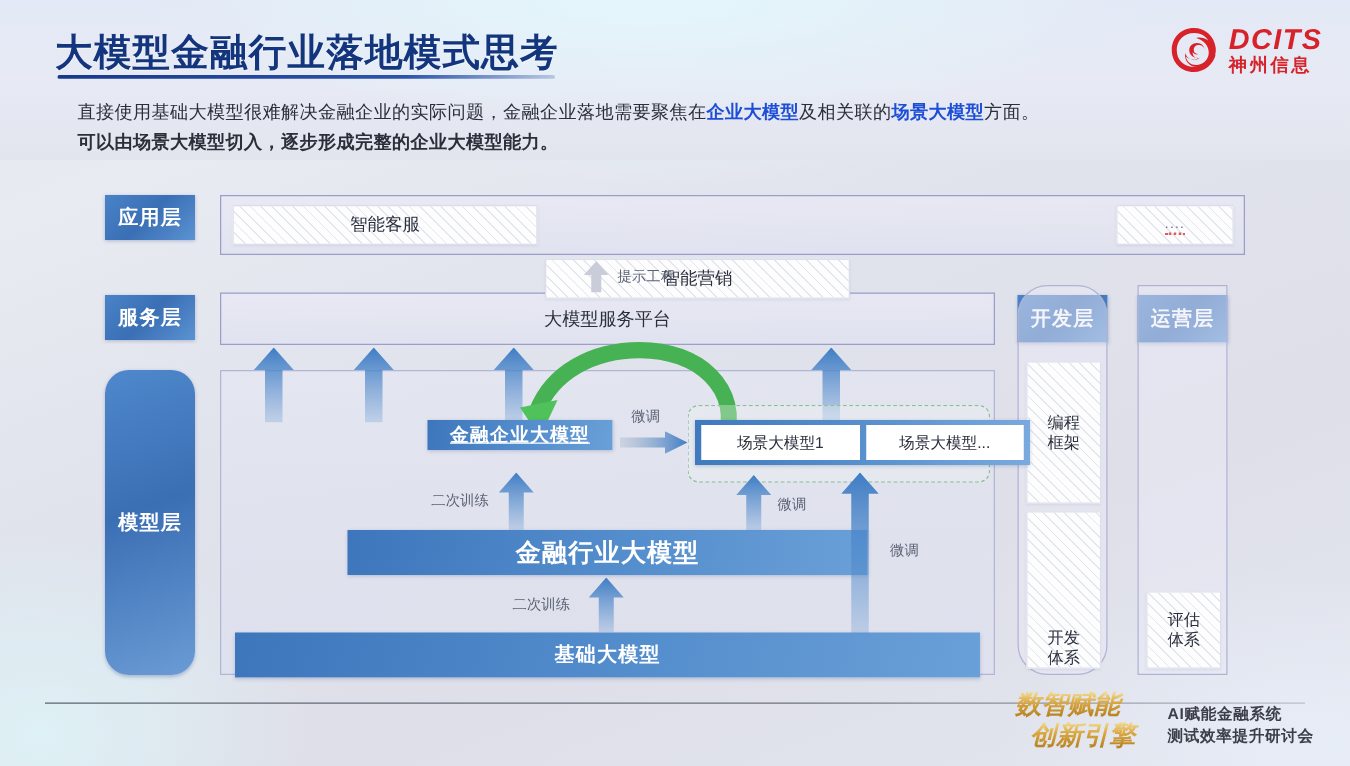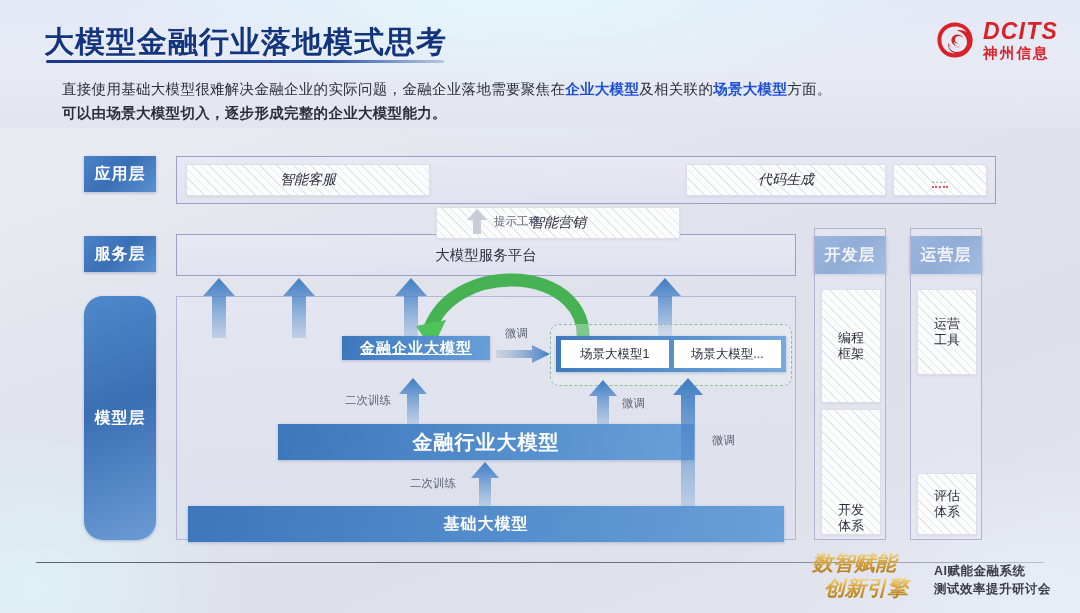--- a/index.html
+++ b/index.html
@@ -79,35 +79,35 @@
     position: absolute;
     border: 1px solid #9a9ec9;
     background: linear-gradient(180deg, rgba(232,233,244,0.85) 0%, rgba(224,226,240,0.8) 100%);
   }
   #panel-app     { left: 176px; top: 28px;  width: 820px; height: 48px; }
   #panel-service { left: 176px; top: 106px; width: 620px; height: 42px;
                    display:flex; align-items:center; justify-content:center; }
   #panel-model   { left: 176px; top: 168px; width: 620px; height: 244px; border-color:#b2b6d6;
                    background: linear-gradient(180deg, rgba(229,231,243,0.55) 0%, rgba(221,224,238,0.6) 100%); }
   #panel-dev     { left: 814px; top: 100px; width: 72px; height: 312px;
-                   border-color:#b0b4d4; background: rgba(233,234,245,0.5); }
+                   border-color:#b0b4d4; background: rgba(233,234,245,0.5); border-radius: 24px; }
   #panel-ops     { left: 910px; top: 100px; width: 72px; height: 312px;
                    border-color:#b0b4d4; background: rgba(233,234,245,0.5); }
 
   .hatch-box {
     background-color: #fdfdfe;
     background-image: repeating-linear-gradient(45deg,
       rgba(198,203,222,0.45) 0px, rgba(198,203,222,0.45) 1px,
       rgba(255,255,255,0) 1px, rgba(255,255,255,0) 6px);
     border: 1px solid #dcdfe9;
     display: flex; align-items: center; justify-content: center;
     color: #2b2f3c; font-size: 14px;
     box-shadow: 0 1px 2px rgba(120,126,155,0.14);
   }
-  .app-box { position: absolute; top: 36px; height: 32px; font-style: italic; }
+  .app-box { position: absolute; top: 36px; height: 32px; }
   #app-box-0 { left: 186px; width: 244px; }
   #app-box-1 { left: 436px; width: 244px; margin-top: 43px; }
   #app-box-2 { left: 686px; width: 200px; }
   #app-box-3 { left: 893px; width: 94px; }
   #app-dots {
     font-size: 11px; color: #6b7080; letter-spacing: 1px;
     border-bottom: 2px dotted #e05a5a; line-height: 12px; padding-bottom: 1px;
   }
 
   #service-label { font-size: 14.5px; color: #2b2f3c; }
@@ -131,21 +131,21 @@
   #bar-industry   { left: 278px; top: 296px; width: 416px; height: 36px; font-size: 20px; }
   #bar-base       { left: 188px; top: 378px; width: 596px; height: 36px; font-size: 16px; }
 
   
   #scene-group {
     position: absolute; left: 550px; top: 196px; width: 242px; height: 62px;
     border: 1.3px dashed #8fbf9a; border-radius: 9px;
     background: rgba(238,244,240,0.35);
   }
   #scene-bar {
-    position: absolute; left: 556px; top: 208px; width: 230px; height: 36px;
+    position: absolute; left: 556px; top: 208px; width: 268px; height: 36px;
     background: linear-gradient(100deg, #3f79bd 0%, #5a92cf 55%, #7aaade 100%);
     display: flex; align-items: center; gap: 5px; padding: 4px 5px;
     box-shadow: 0 1px 3px rgba(40,70,130,0.25);
   }
   .scene-chip {
     flex: 1; height: 100%; background: #fff;
     display: flex; align-items: center; justify-content: center;
     font-size: 12.5px; color: #2b2f3c;
   }
 
@@ -207,33 +207,28 @@
     <div id="dev-box-0" class="hatch-box side-box">
       <div><span>编程</span><br>
            <span>框架</span></div>
     </div>
     <div id="dev-box-1" class="hatch-box side-box">
       <div><span>开发</span><br>
            <span>体系</span></div>
     </div>
   </div>
   <div id="panel-ops" class="panel">
-    <div id="ops-box-0" class="hatch-box side-box">
-      <div><span>运营</span><br>
-           <span>工具</span></div>
-    </div>
     <div id="ops-box-2" class="hatch-box side-box">
       <div><span>评估</span><br>
            <span>体系</span></div>
     </div>
   </div>
 
   <div id="app-box-0" class="hatch-box app-box">智能客服</div>
   <div id="app-box-1" class="hatch-box app-box">智能营销</div>
-  <div id="app-box-2" class="hatch-box app-box">代码生成</div>
   <div id="app-box-3" class="hatch-box app-box">
     <span id="app-dots">....</span>
   </div>
 
   <svg style="position:absolute;left:466px;top:80px;width:22px;height:26px" viewBox="0 0 22 26">
     <polygon points="11,1 21,12 15,12 15,26 7,26 7,12 1,12" fill="#c9cdd9"></polygon>
   </svg>
   <div class="arrow-label" style="left:494px;top:86px">提示工程</div>
 
   <svg class="up-arrow" style="left:202px;top:150px;width:34px;height:60px" viewBox="0 0 34 60">

